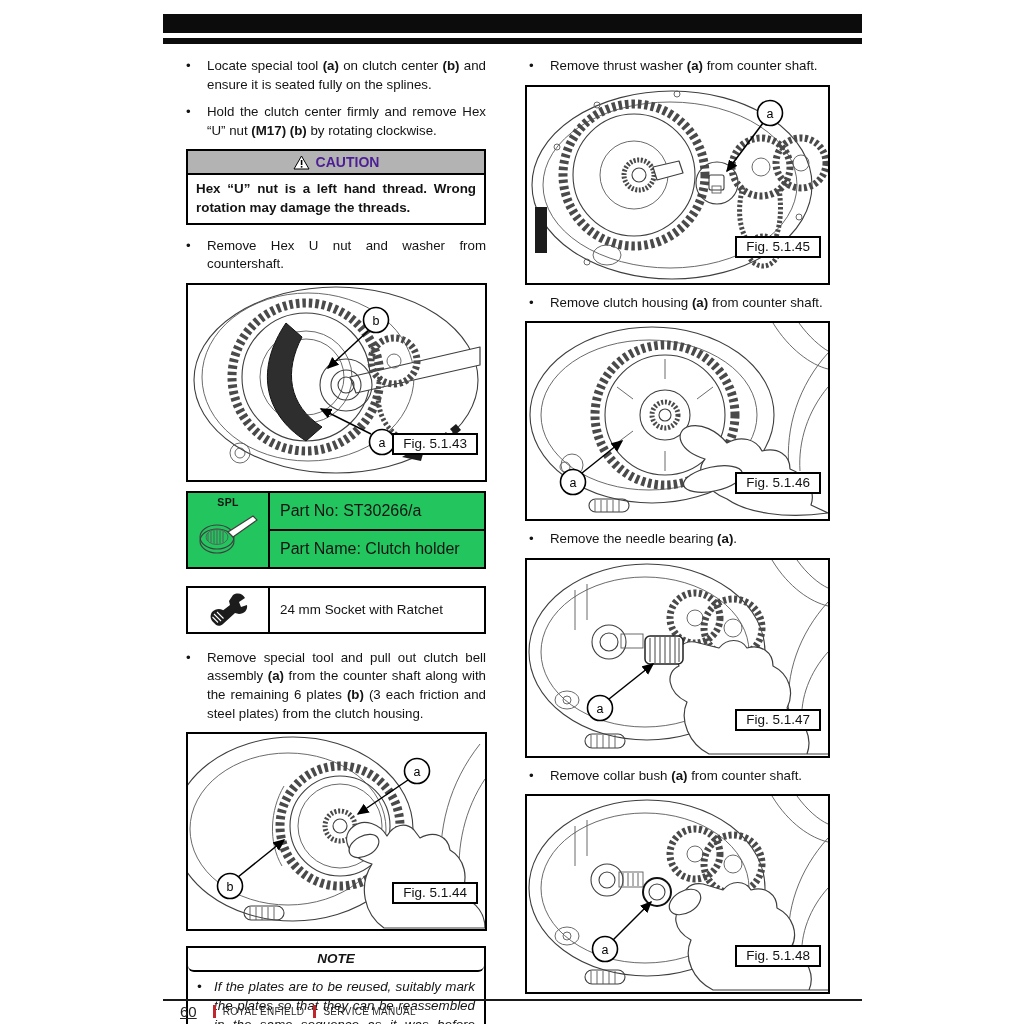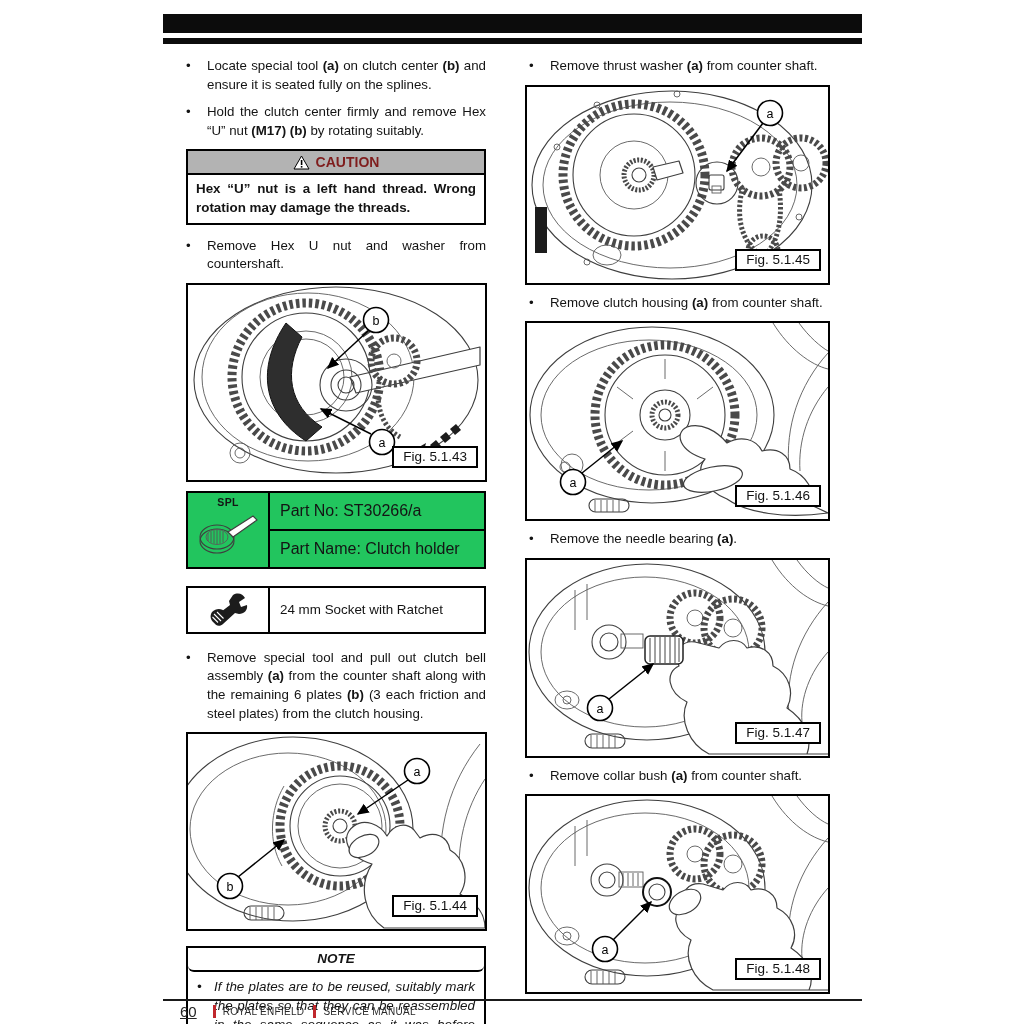--- a/index.html
+++ b/index.html
@@ -14,28 +14,28 @@
   .col-left{width:323px;}
   .col-right{width:352px;margin-left:24px;}
 
   .bullet{display:flex;font-size:13.3px;line-height:1.40;margin-bottom:9px;}
   .col-left .bullet{padding-left:23px;}
   .col-right .bullet{padding-left:19px;}
   .bullet .dot{width:21px;flex:none;}
   .bullet .btxt{flex:1;text-align:justify;}
 
   .caution{margin:5px 0 12px 23px;width:300px;border:2px solid #000;background:#fff;box-sizing:border-box;}
-  .caution-header{background:#b3b3b3;border-bottom:2px solid #000;display:flex;align-items:center;justify-content:center;gap:6px;padding:3px 0;font-weight:bold;font-size:14px;color:#7f1d1d;}
+  .caution-header{background:#b3b3b3;border-bottom:2px solid #000;display:flex;align-items:center;justify-content:center;gap:6px;padding:3px 0;font-weight:bold;font-size:14px;color:#4c1d95;}
   .caution-body{padding:5px 8px 6px;font-weight:bold;font-size:13.4px;line-height:1.35;text-align:justify;}
 
   .figure{position:relative;border:2px solid #000;background:#fff;box-sizing:border-box;overflow:hidden;}
   .figL{margin:7px 0 9px 23px;width:301px;height:199px;}
   .figR{margin:6px 0 9px 15px;width:305px;height:200px;}
   .figure svg{display:block;width:100%;height:100%;}
-  .fig-caption{position:absolute;right:7px;bottom:12px;border:2px solid #000;background:#fff;padding:1px 9px 2px;font-size:13.5px;color:#111;white-space:nowrap;}
+  .fig-caption{position:absolute;right:7px;bottom:25px;border:2px solid #000;background:#fff;padding:1px 9px 2px;font-size:13.5px;color:#111;white-space:nowrap;}
 
   .ln{fill:none;stroke:#3f3f3f;stroke-width:1.1;}
   .ln2{fill:none;stroke:#5a5a5a;stroke-width:0.9;}
   .gear{fill:none;stroke:#4a4a4a;}
   .hand{fill:#ffffff;stroke:#3f3f3f;stroke-width:1.2;stroke-linejoin:round;}
   .callout{fill:#fff;stroke:#000;stroke-width:1.6;}
   .ctext{font-family:"Liberation Sans",sans-serif;font-size:12.5px;fill:#000;}
   .arr{stroke:#000;stroke-width:1.5;fill:none;}
   .blk{fill:#1c1c1c;}
 
@@ -76,21 +76,21 @@
 
     <div class="col-left">
 
       <div class="bullet">
         <span class="dot">•</span>
         <span class="btxt"><span>Locate special tool </span><b>(a)</b><span> on clutch center </span><b>(b)</b><span> and ensure it is seated fully on the splines.</span></span>
       </div>
 
       <div class="bullet">
         <span class="dot">•</span>
-        <span class="btxt"><span>Hold the clutch center firmly and remove Hex “U” nut </span><b>(M17) (b)</b><span> by rotating suitably.</span></span>
+        <span class="btxt"><span>Hold the clutch center firmly and remove Hex “U” nut </span><b>(M17) (b)</b><span> by rotating clockwise.</span></span>
       </div>
 
       <div class="caution">
         <div class="caution-header">
           <svg width="17" height="15" viewBox="0 0 17 15">
             <path d="M8.5 1 L16 14 H1 Z" fill="#ffffff" stroke="#000" stroke-width="1"></path>
             <rect x="7.8" y="5" width="1.6" height="5" fill="#000"></rect>
             <rect x="7.8" y="11" width="1.6" height="1.6" fill="#000"></rect>
           </svg>
           <span>CAUTION</span>

